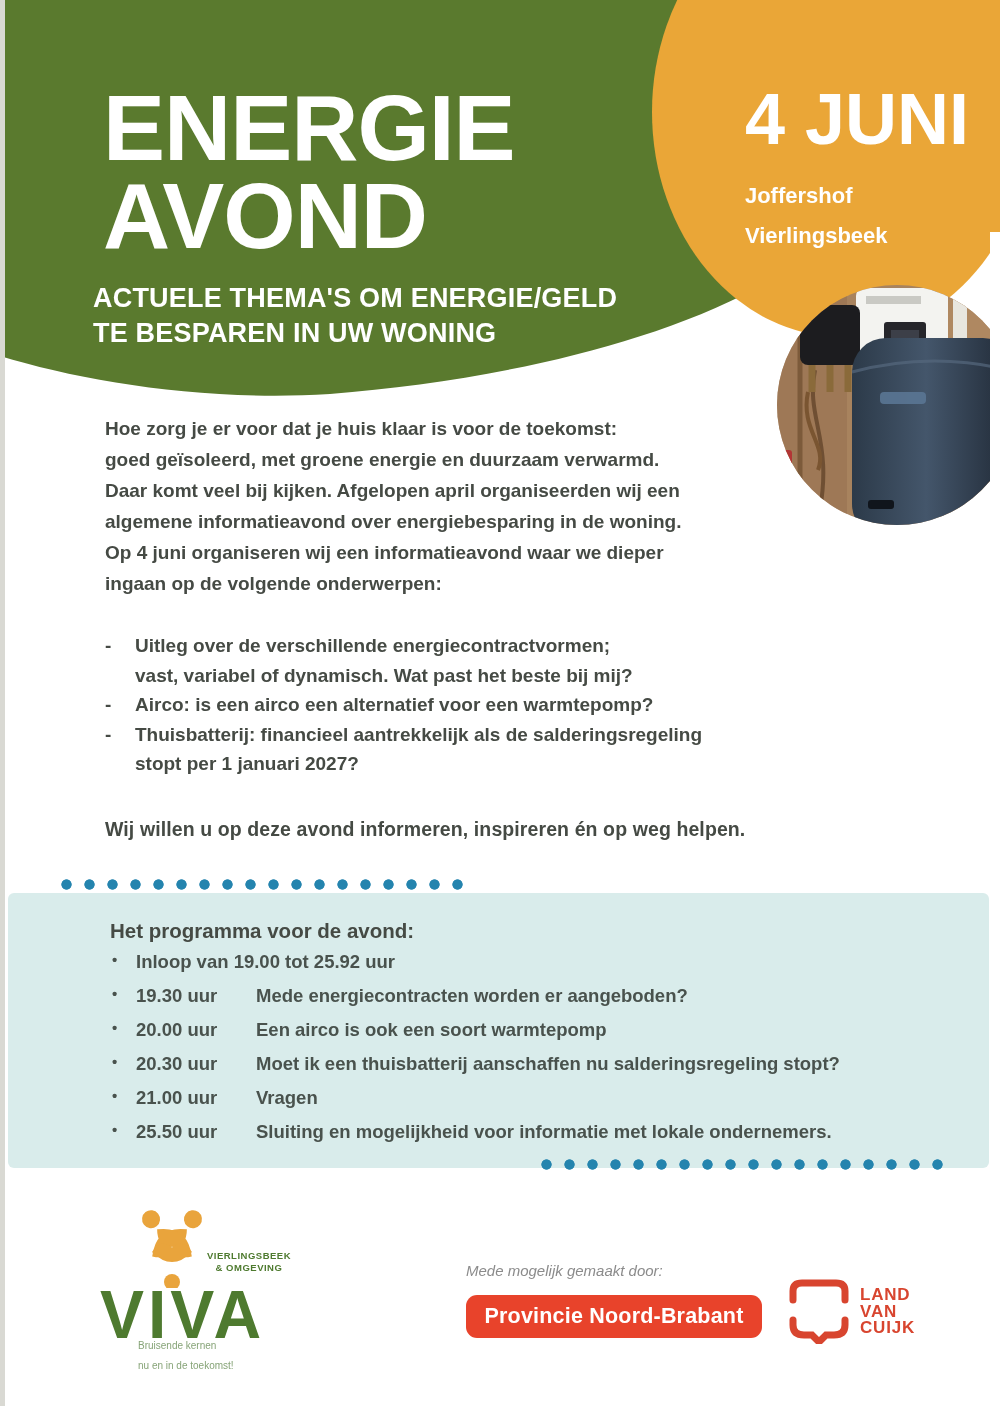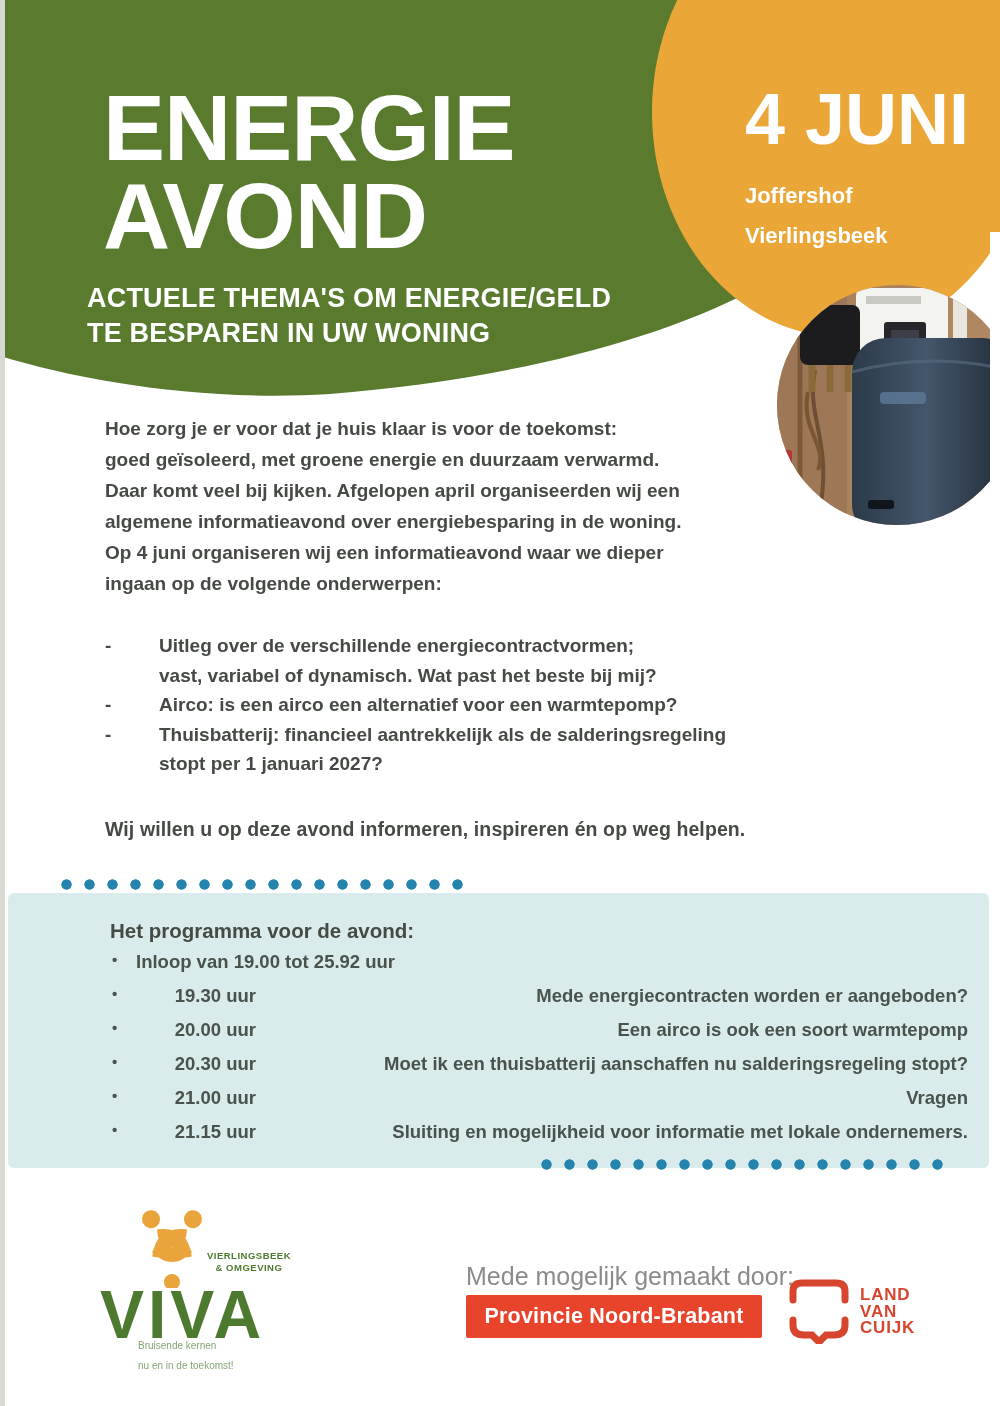--- a/index.html
+++ b/index.html
@@ -11,76 +11,75 @@
     padding-left:27px;
   }
   .abs{position:absolute;}
   .edge-strip-left{left:0;top:0;width:5px;height:1406px;background:#d9d9d3;}
   
   .title{
     left:103px;top:84px;font-size:93px;line-height:88px;font-weight:bold;
     color:#fff;letter-spacing:-1px;white-space:pre-line;
   }
   .subtitle{
-    left:87px;top:281px;font-size:27px;line-height:35px;font-weight:bold;
+    left:93px;top:281px;font-size:27px;line-height:35px;font-weight:bold;
     color:#fff;white-space:pre-line;letter-spacing:0.2px;
   }
   .date-block{right:58px;top:82px;text-align:left;color:#fff;}
   .date-big{font-size:72px;font-weight:bold;letter-spacing:0px;line-height:74px;}
   .date-loc{font-size:22px;font-weight:bold;line-height:40px;margin-top:20px;white-space:pre-line;}
   
   .intro{
     left:105px;top:413px;width:680px;font-size:19px;line-height:31px;
     font-weight:bold;white-space:pre-line;
   }
   .topics{left:105px;top:631px;width:700px;}
   .topic-row{display:flex;font-size:19px;line-height:29.5px;font-weight:bold;}
   .topic-row .dash{width:30px;flex:0 0 30px;}
-  .topic-row .t-text{white-space:pre-line;margin-left:24px;}
+  .topic-row .t-text{white-space:pre-line;}
   .closing{
     left:105px;top:818px;width:780px;font-size:19.5px;font-weight:bold;
     letter-spacing:0.1px;
   }
   
   .dots{
     width:414px;height:13px;
     background-image:radial-gradient(circle 5.5px at 6.5px 6.5px,var(--dot,#2484ae) 88%,rgba(0,0,0,0) 100%);
     background-size:23px 13px;background-repeat:repeat-x;
   }
   .dots-top{left:60px;top:878px;}
   .dots-bottom{left:540px;top:1158px;}
   
   .panel{
     left:8px;top:893px;width:981px;height:275px;background:var(--panel,#d9eceb);
     border-radius:6px;
-    text-align:right;
   }
   .panel-heading{left:102px;top:26px;font-size:20.5px;font-weight:bold;color:var(--dark,#454a44);}
   .program{left:0;top:58px;width:960px;}
   .program-row{display:flex;align-items:flex-start;height:34px;font-size:18.5px;font-weight:bold;color:#49524d;}
   .program-row .p-bullet{flex:0 0 0;width:0;margin-left:104px;font-size:15px;}
   .program-row .p-time{flex:0 0 120px;margin-left:24px;white-space:nowrap;}
   .program-row .p-text{flex:1 1 auto;white-space:nowrap;}
   
   .viva-word{
     left:100px;top:1276px;font-size:66px;font-weight:bold;color:var(--viva-green,#4e7a2f);
     letter-spacing:4px;transform:scaleY(1.05);
   }
   .viva-region{
     left:204px;top:1250px;width:90px;font-size:9.5px;line-height:12px;font-weight:bold;
     color:var(--viva-green,#4e7a2f);text-align:center;white-space:pre-line;letter-spacing:0.5px;
   }
   .viva-tagline{
     left:138px;top:1336px;width:170px;font-size:10px;line-height:20px;
     color:#87a478;text-align:left;white-space:pre-line;filter:blur(0.4px);
   }
-  .credit{left:466px;top:1262px;font-size:25px;color:#8b8b8b;}
+  .credit{left:466px;top:1262px;font-size:15px;color:#8b8b8b;font-style:italic;}
   .sponsor-btn{
     left:466px;top:1295px;width:296px;height:43px;background:var(--red,#e8432b);
-    border-radius:2px;display:flex;align-items:center;justify-content:center;
+    border-radius:11px;display:flex;align-items:center;justify-content:center;
     color:#fff;font-size:21.5px;font-weight:bold;letter-spacing:0.2px;
   }
   .lvc-text{
     left:860px;top:1287px;font-size:17px;line-height:16.5px;font-weight:bold;
     color:var(--lvc-red,#d8452f);letter-spacing:0.8px;white-space:pre-line;
   }
 </style>
 </head>
 <body>
 
@@ -198,21 +197,21 @@
         <span class="p-time">20.30 uur</span>
         <span class="p-text">Moet ik een thuisbatterij aanschaffen nu salderingsregeling stopt?</span>
       </div>
       <div class="program-row">
         <span class="p-bullet">•</span>
         <span class="p-time">21.00 uur</span>
         <span class="p-text">Vragen</span>
       </div>
       <div class="program-row">
         <span class="p-bullet">•</span>
-        <span class="p-time">21.15 uur</span>
+        <span class="p-time">25.50 uur</span>
         <span class="p-text">Sluiting en mogelijkheid voor informatie met lokale ondernemers.</span>
       </div>
     </div>
   </div>
 
   <div class="abs dots dots-bottom"></div>
 
   <svg class="abs" style="left:112px;top:1198px" width="120" height="90" viewBox="0 0 120 90">
     <g style="fill:var(--viva-orange,#e9a43c)">
       <g transform="translate(60,48)">

